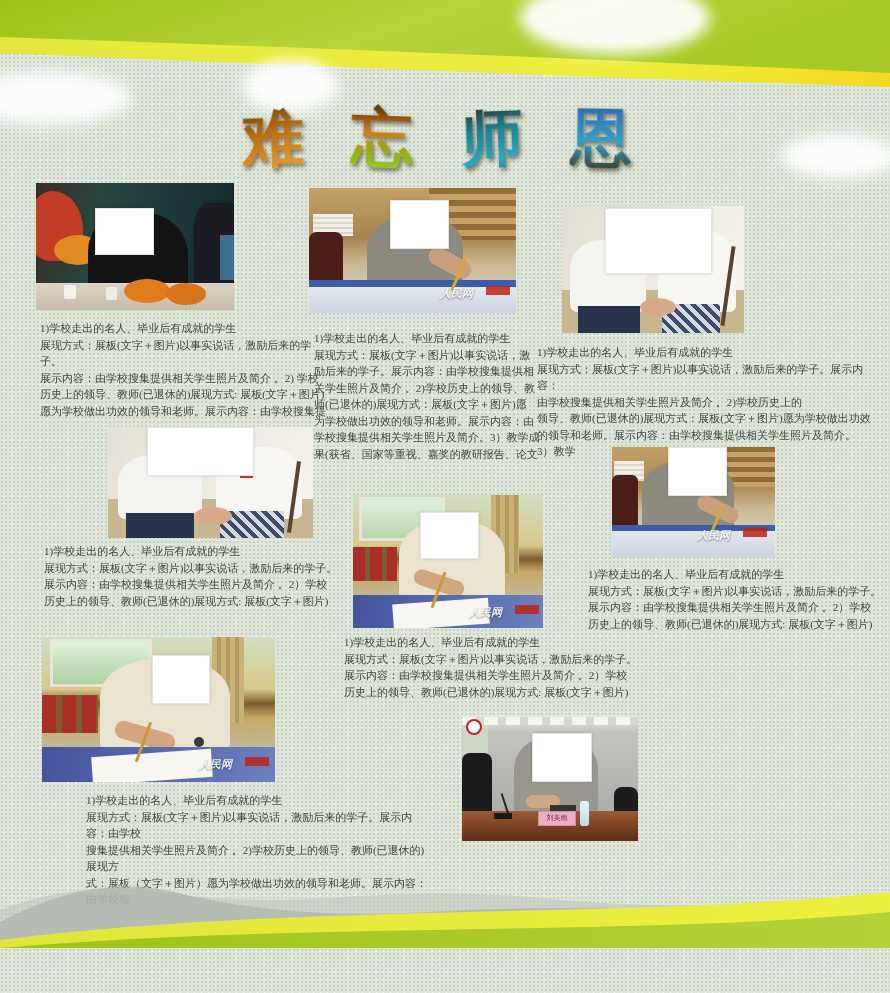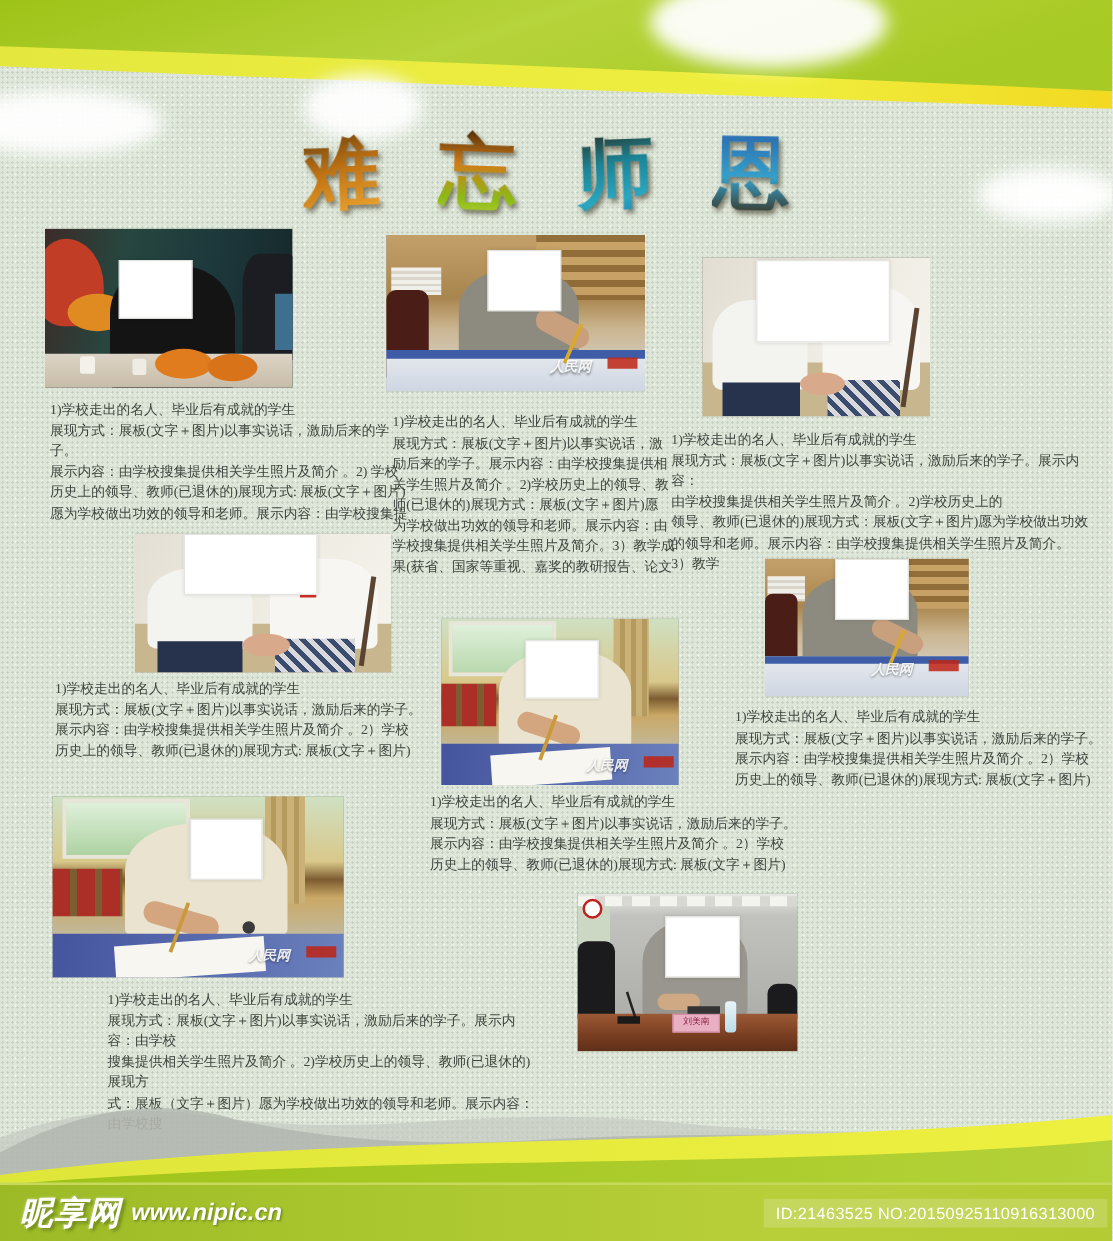--- a/index.html
+++ b/index.html
@@ -239,19 +239,14 @@
         <stop offset="0" stop-color="#9ec317"></stop>
           <stop offset="1" stop-color="#b4d239"></stop>
       </linearGradient>
     </defs>
     <path d="M0,70 Q80,40 160,52 Q240,64 330,58 Q460,48 560,60 Q700,72 890,58 V108 H0 Z" fill="#c4c8c1" opacity="0.65"></path>
     <path d="M0,82 Q100,28 190,56 Q300,80 430,72 Q600,62 890,76 V108 H0 Z" fill="#adb1aa" opacity="0.7"></path>
     <path d="M0,100 C300,62 620,80 890,52 V108 H0 Z" fill="url(#bg1)"></path>
     <path d="M0,108 C300,82 640,96 890,72 V108 Z" fill="url(#bg2)"></path>
   </svg>
 
-  <div class="footer">
-    <span class="logo">昵享网</span>
-    <span class="siteurl">www.nipic.cn</span>
-    <span class="idbox">ID:21463525 NO:20150925110916313000</span>
-  </div>
 
 </div>
 
 </body></html>

